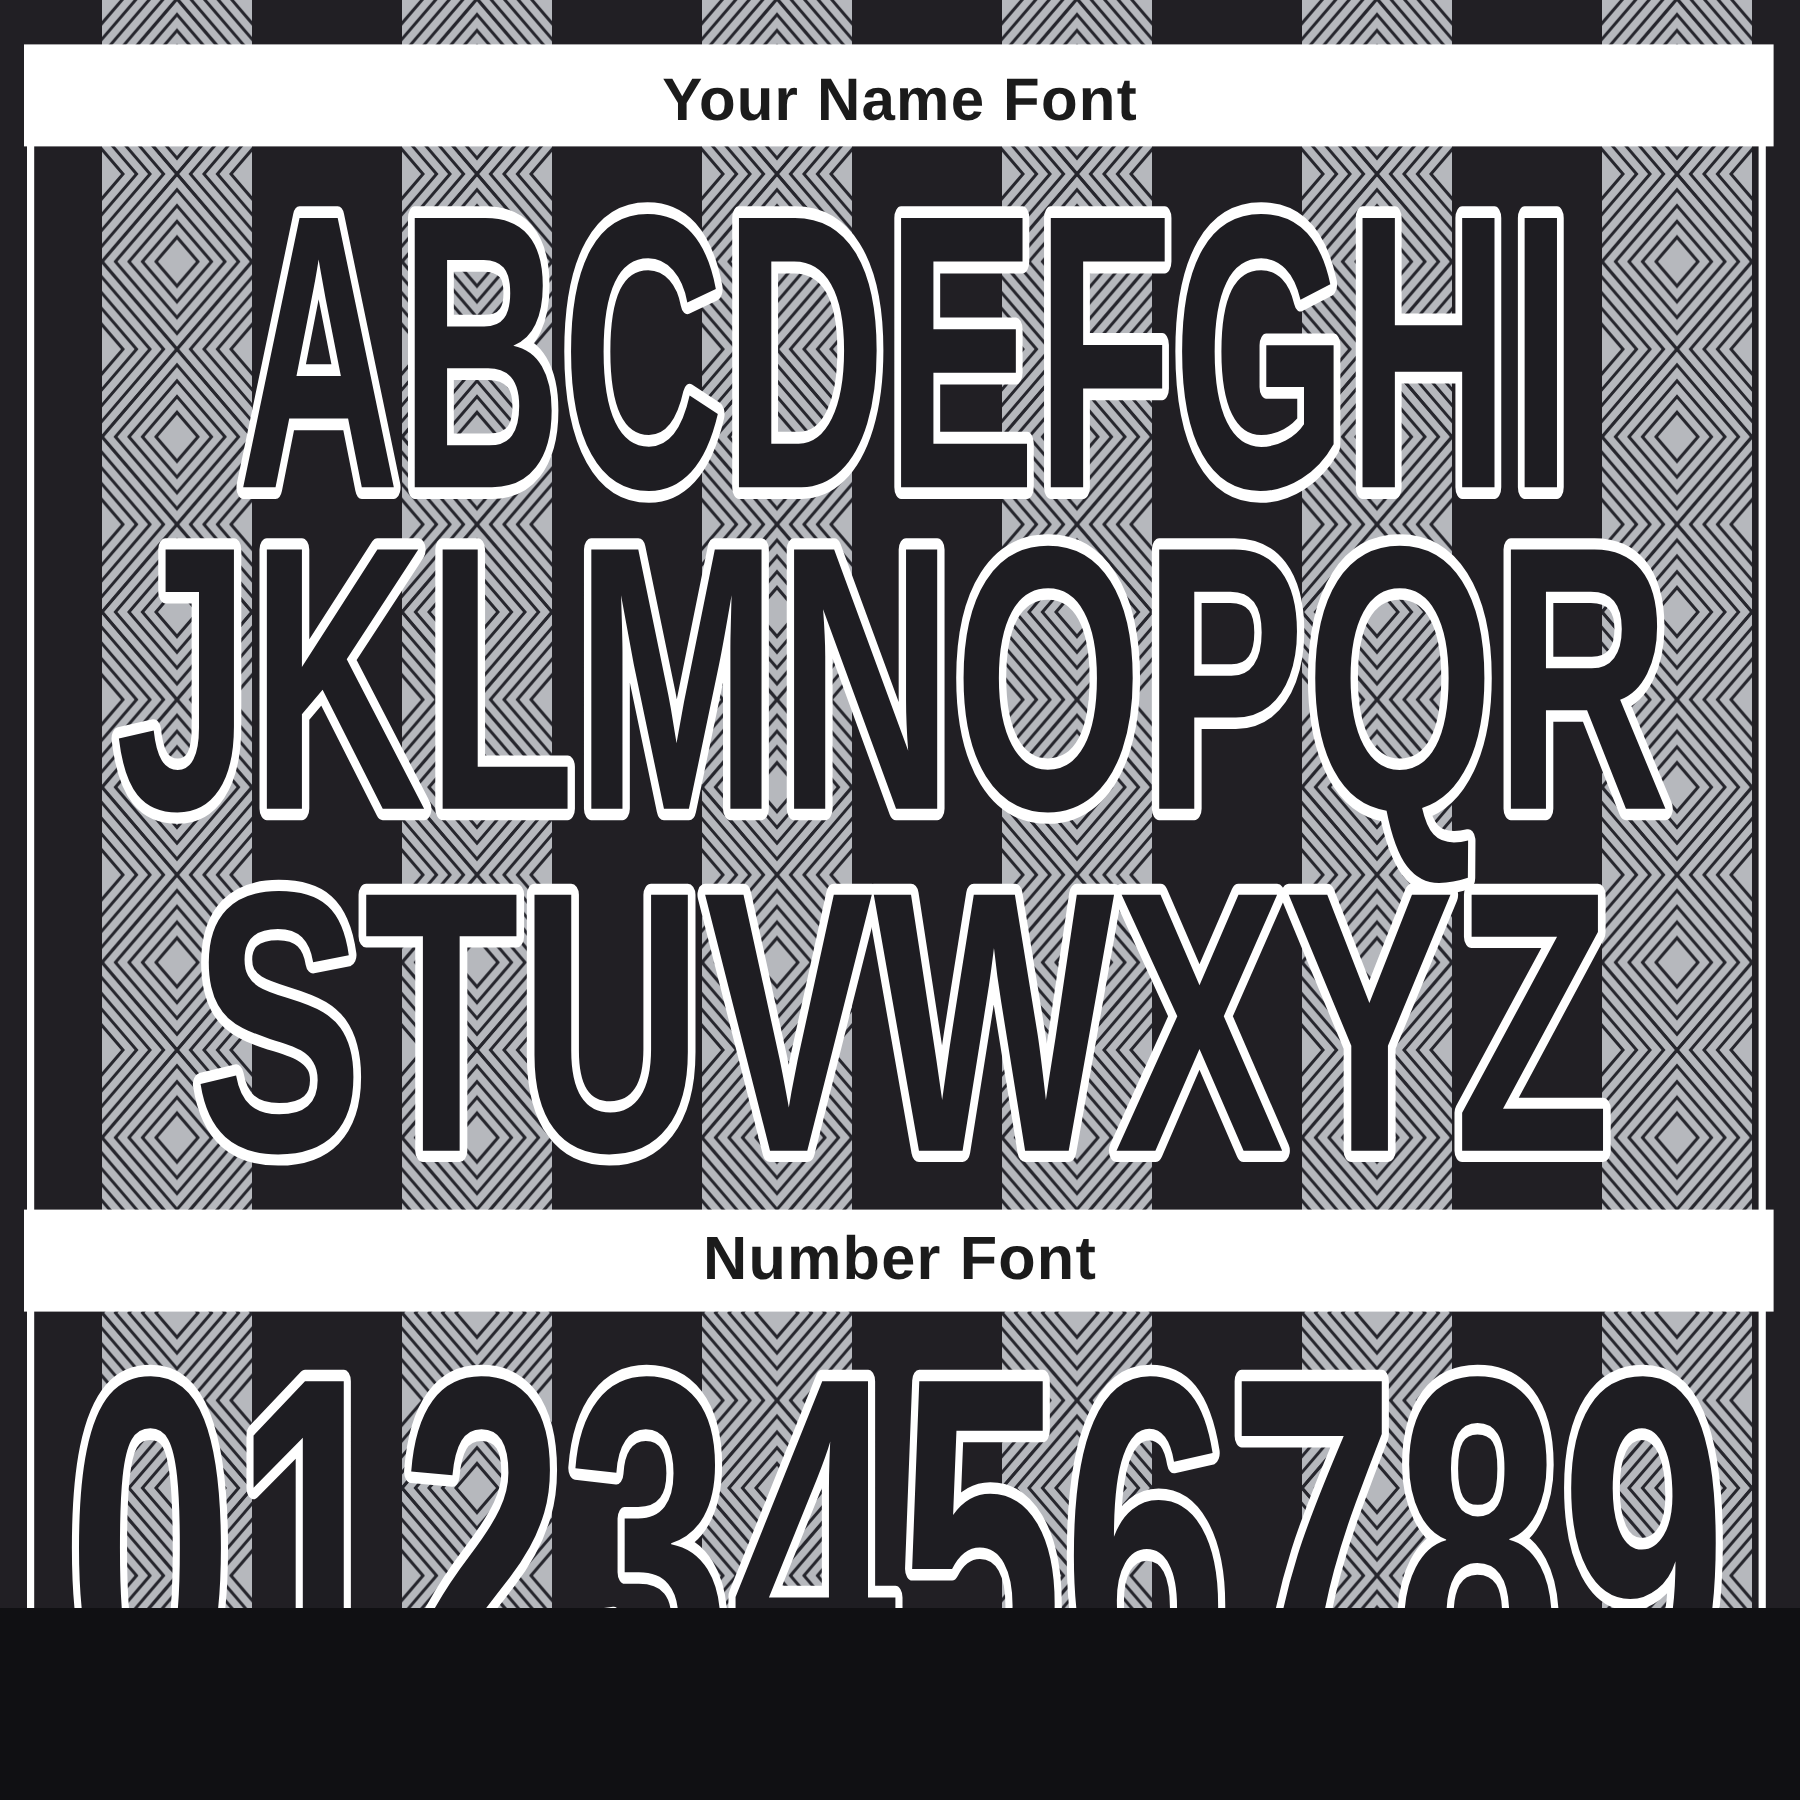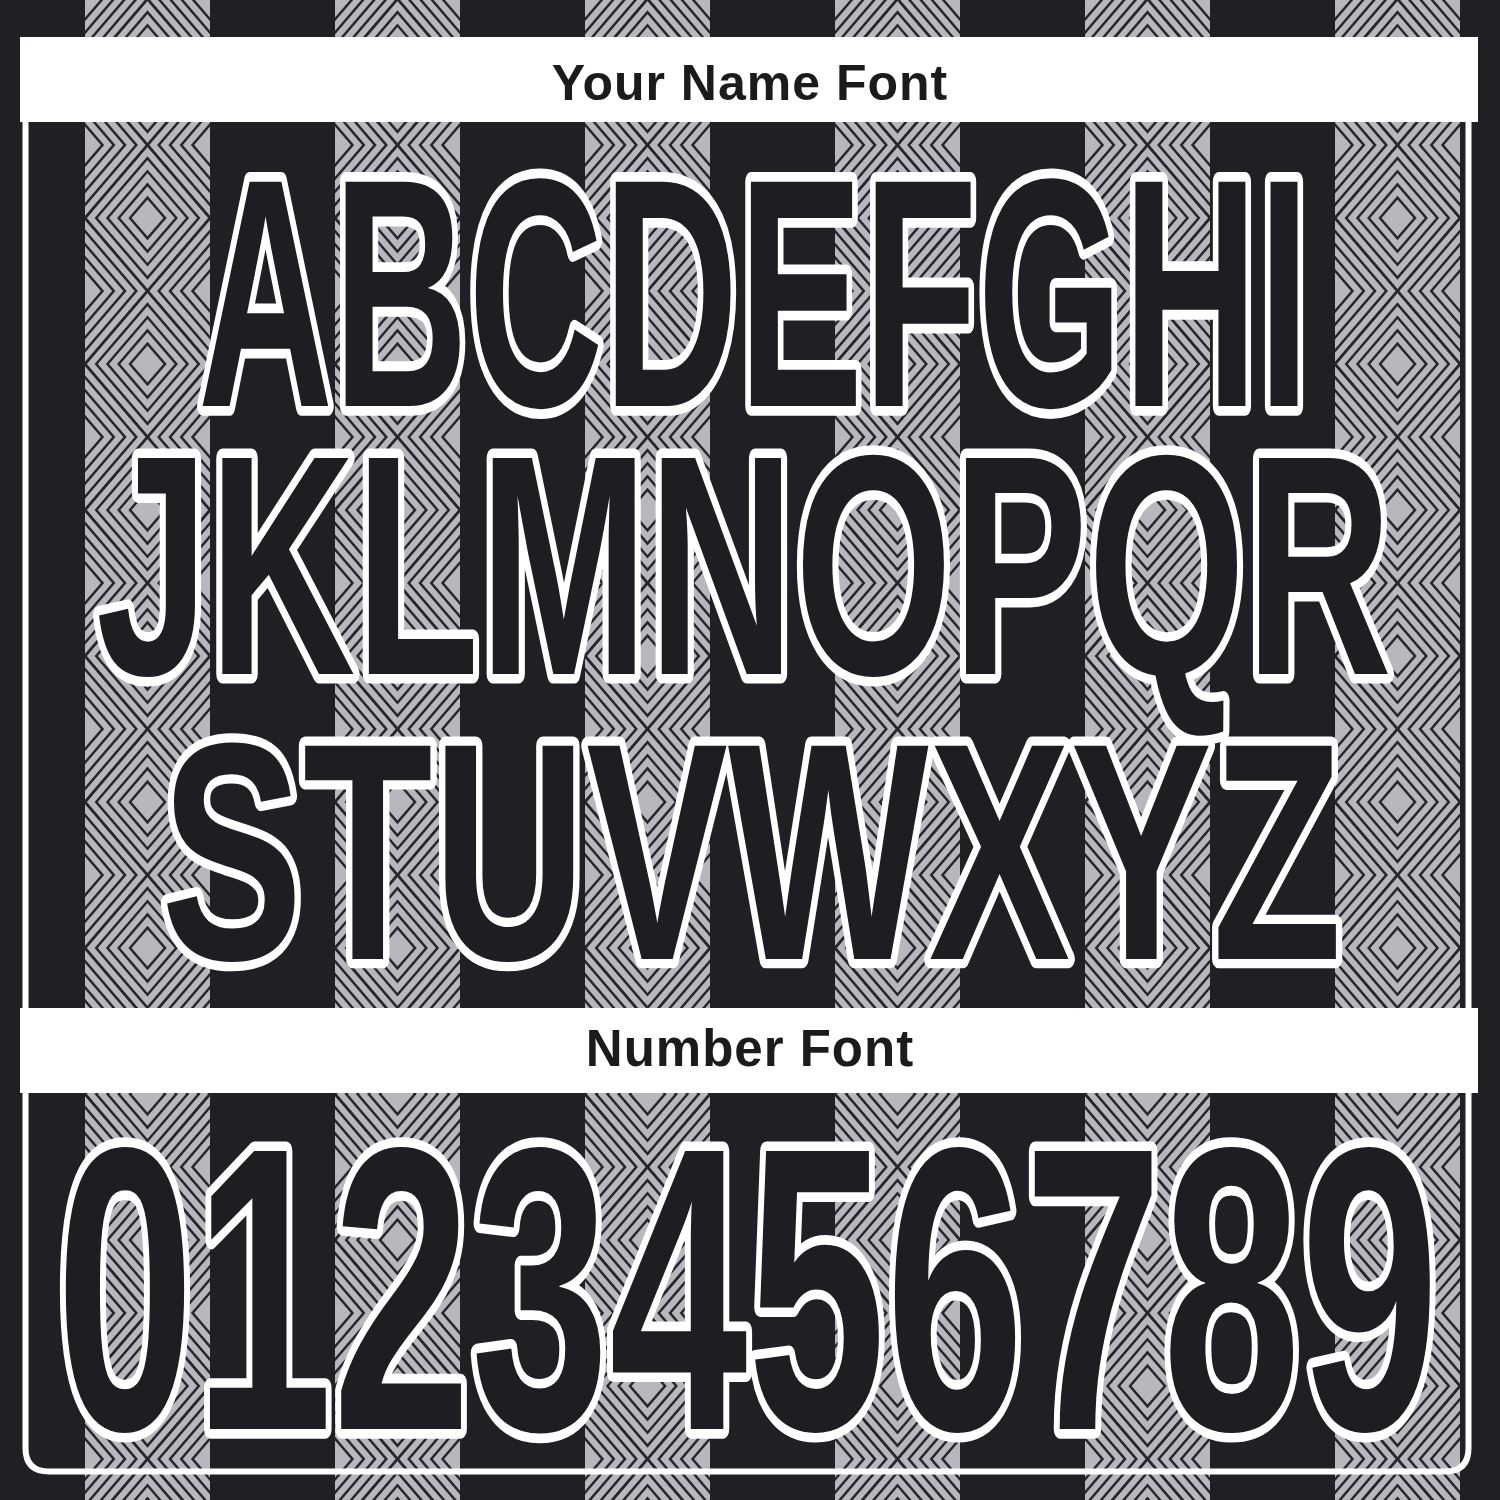--- a/index.html
+++ b/index.html
@@ -1,17 +1,17 @@
 <!DOCTYPE html>
 <html><head>
 <meta charset="utf-8">
 <style>
   html,body{margin:0;padding:0;background:#101013;}
   #stage{
-    width:1500px;height:1500px;position:relative;overflow:hidden;
+    width:1500px;height:1340px;position:relative;overflow:hidden;
     font-family:"Liberation Sans", sans-serif;
   }
   svg text{ user-select:none; }
   .banner-text{
     font-family:"Liberation Sans", sans-serif;
     font-weight:bold;
     letter-spacing:1px;
   }
   .glyph-row{
     font-family:"Liberation Sans", sans-serif;

